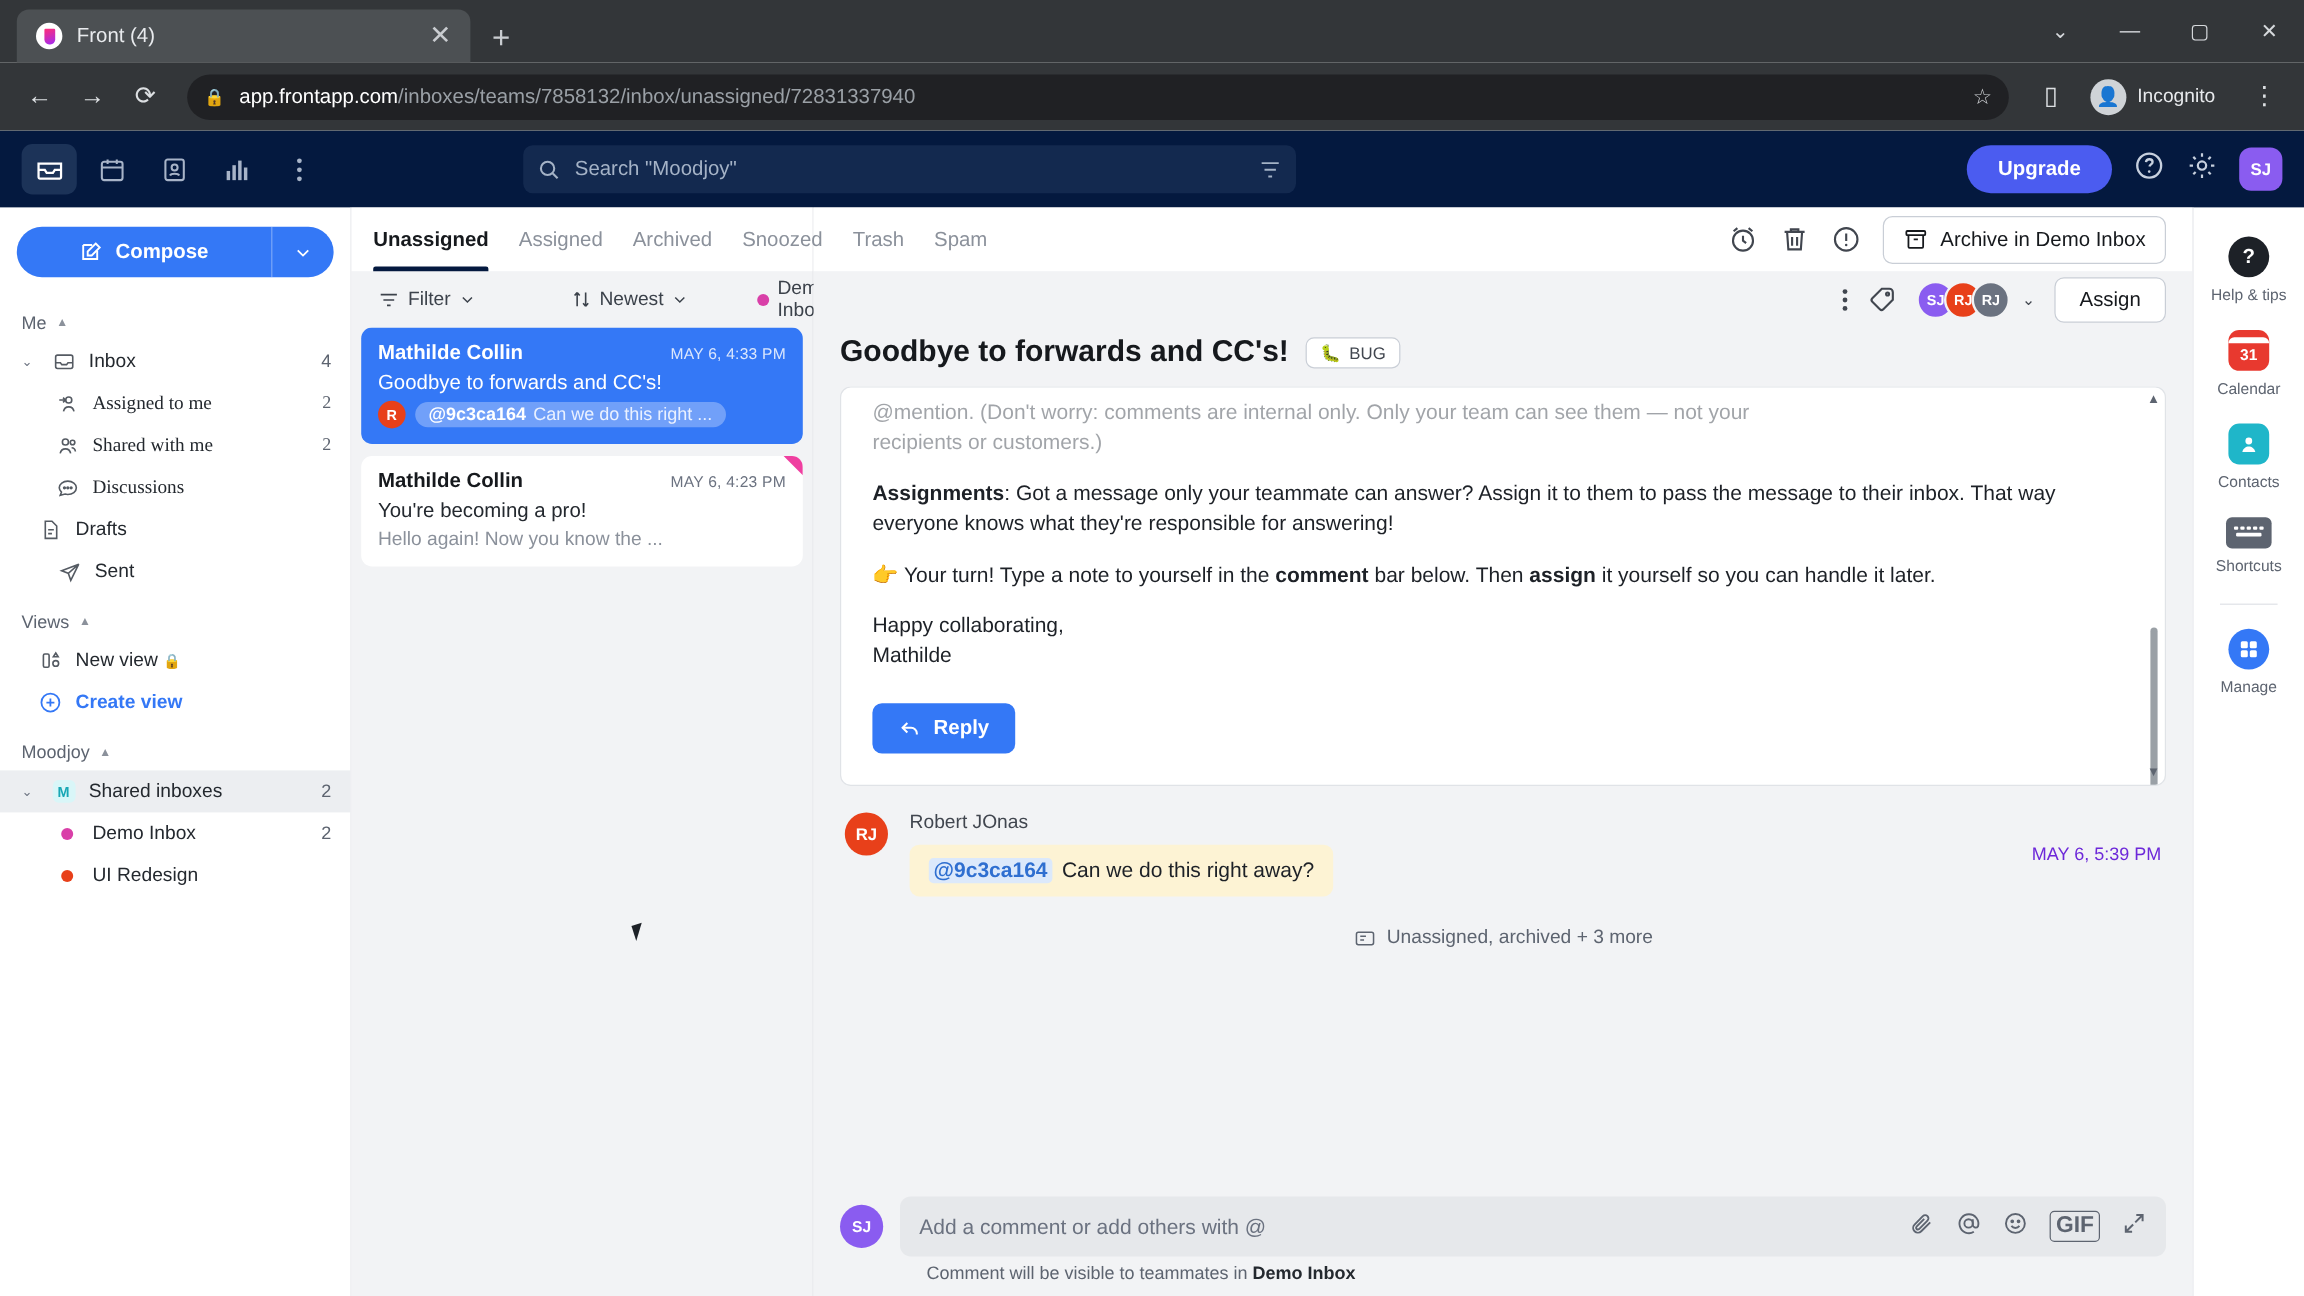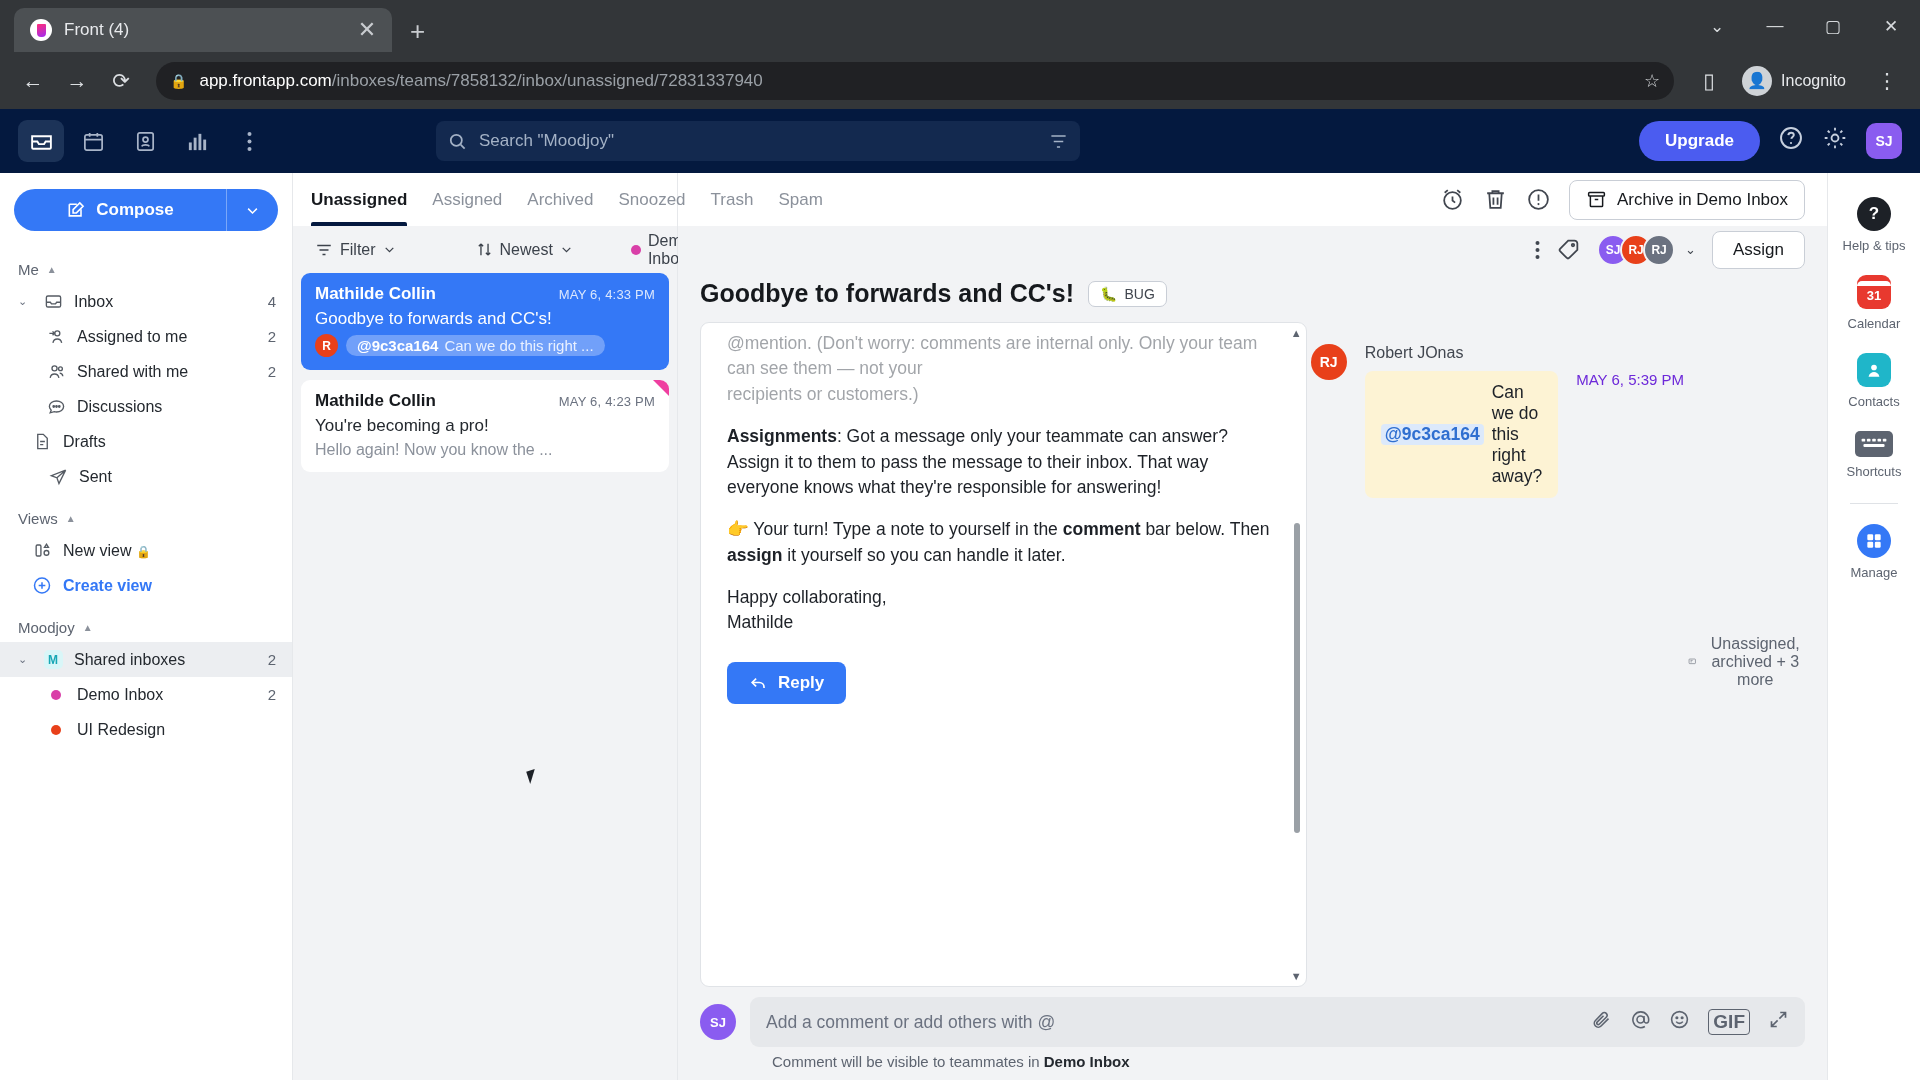--- a/index.html
+++ b/index.html
@@ -110,21 +110,21 @@
   .nav-item {
     display: flex; align-items: center; gap: 11px; height: 35px; padding: 0 16px 0 18px;
     font-size: 16px; color: #24292f; cursor: pointer; position: relative;
   }
   .nav-item.sel { background: #eceef1; }
   .nav-item .chev { width: 14px; font-size: 11px; color: #6b7280; flex: none; }
   .nav-item .ico { width: 20px; display: flex; align-items: center; justify-content: center;
                    color: #555b63; flex: none; }
   .nav-item .lbl { flex: 1; white-space: nowrap; overflow: hidden; }
   .nav-item .cnt { color: #5d6470; font-size: 15px; }
-  .nav-item.indent1 { padding-left: 46px; }
+  .nav-item.indent1 { padding-left: 46px; font-family: Liberation Serif, serif; }
   .nav-item.indent2 { padding-left: 46px; }
   .lock-mini { font-size: 12px; color: #9aa0a6; margin-left: 5px; }
   .create-view { color: #3478f6; font-weight: 600; }
   .create-view .ico { color: #3478f6; font-size: 18px; }
   .dot { width: 10px; height: 10px; border-radius: 50%; flex: none; }
   .m-badge { width: 19px; height: 19px; border-radius: 5px; background: #d9f6f8; color: #18a7b5;
              font-size: 12px; font-weight: 700; display: flex; align-items: center; justify-content: center; }
 
   
   .listcol { width: 385px; display: flex; flex-direction: column; background: #f2f3f5; flex: none;
@@ -183,21 +183,21 @@
   .av-stack .av:first-child { margin-left: 0; }
   .assign-btn { height: 38px; border: 1px solid #c9ced6; border-radius: 8px; background: #fff;
                 padding: 0 20px; font-size: 17px; color: #16191d; cursor: pointer;
                 font-family: "Liberation Sans", sans-serif; }
   .subject-row { display: flex; align-items: center; gap: 14px; padding: 6px 22px 14px 22px; flex: none; }
   .subject { font-size: 25px; font-weight: 700; color: #16191d; }
   .tag { border: 1px solid #c9ced6; background: #fff; border-radius: 7px; padding: 4px 11px;
          font-size: 14px; color: #41464f; display: flex; align-items: center; gap: 7px; cursor: pointer; }
 
   .thread { flex: 1; overflow: hidden; padding: 0 22px; position: relative; min-height: 0; display: flex;
-            flex-direction: row; }
+            flex-direction: column; }
   .card { background: #ffffff; border: 1px solid #e0e3e7; border-radius: 9px; padding: 8px 26px 26px 26px;
           position: relative; overflow: hidden; }
   .ptext { font-size: 17.5px; line-height: 1.45; color: #1d2127; margin-top: 17px; }
   .ptext.fade { color: #555b63; opacity: .55; margin-top: 0; }
   .reply-btn {
     margin-top: 26px; background: #3478f6; color: #fff; border: none; border-radius: 8px; height: 42px;
     padding: 0 22px; font-size: 17px; font-weight: 600; display: inline-flex; align-items: center; gap: 10px;
     cursor: pointer; font-family: "Liberation Sans", sans-serif;
   }
   .comment-block { display: flex; gap: 18px; padding: 22px 4px 4px 4px; }

